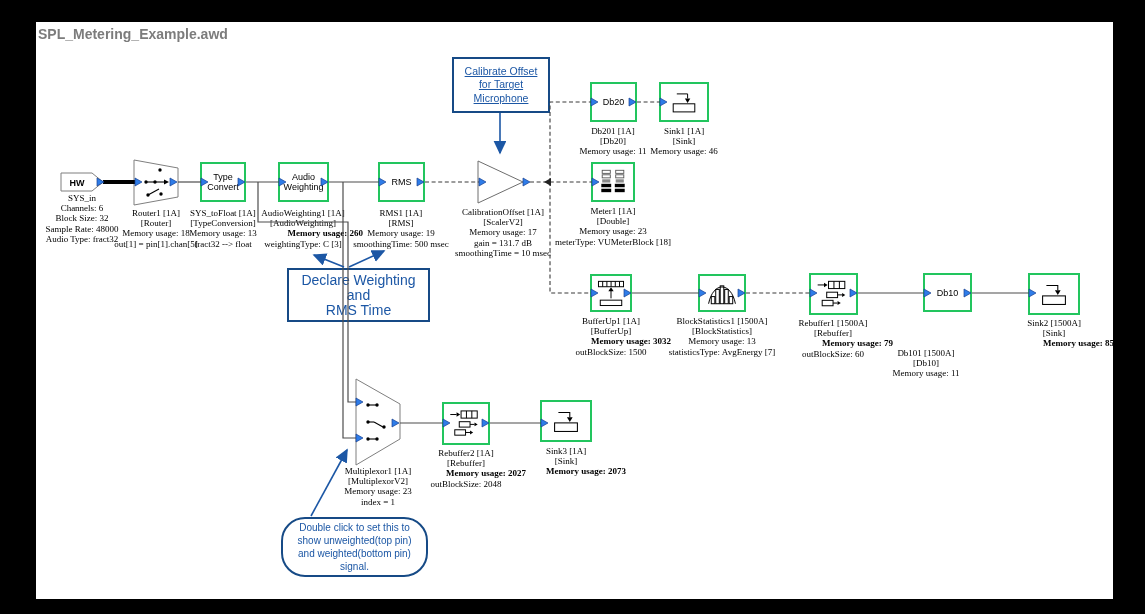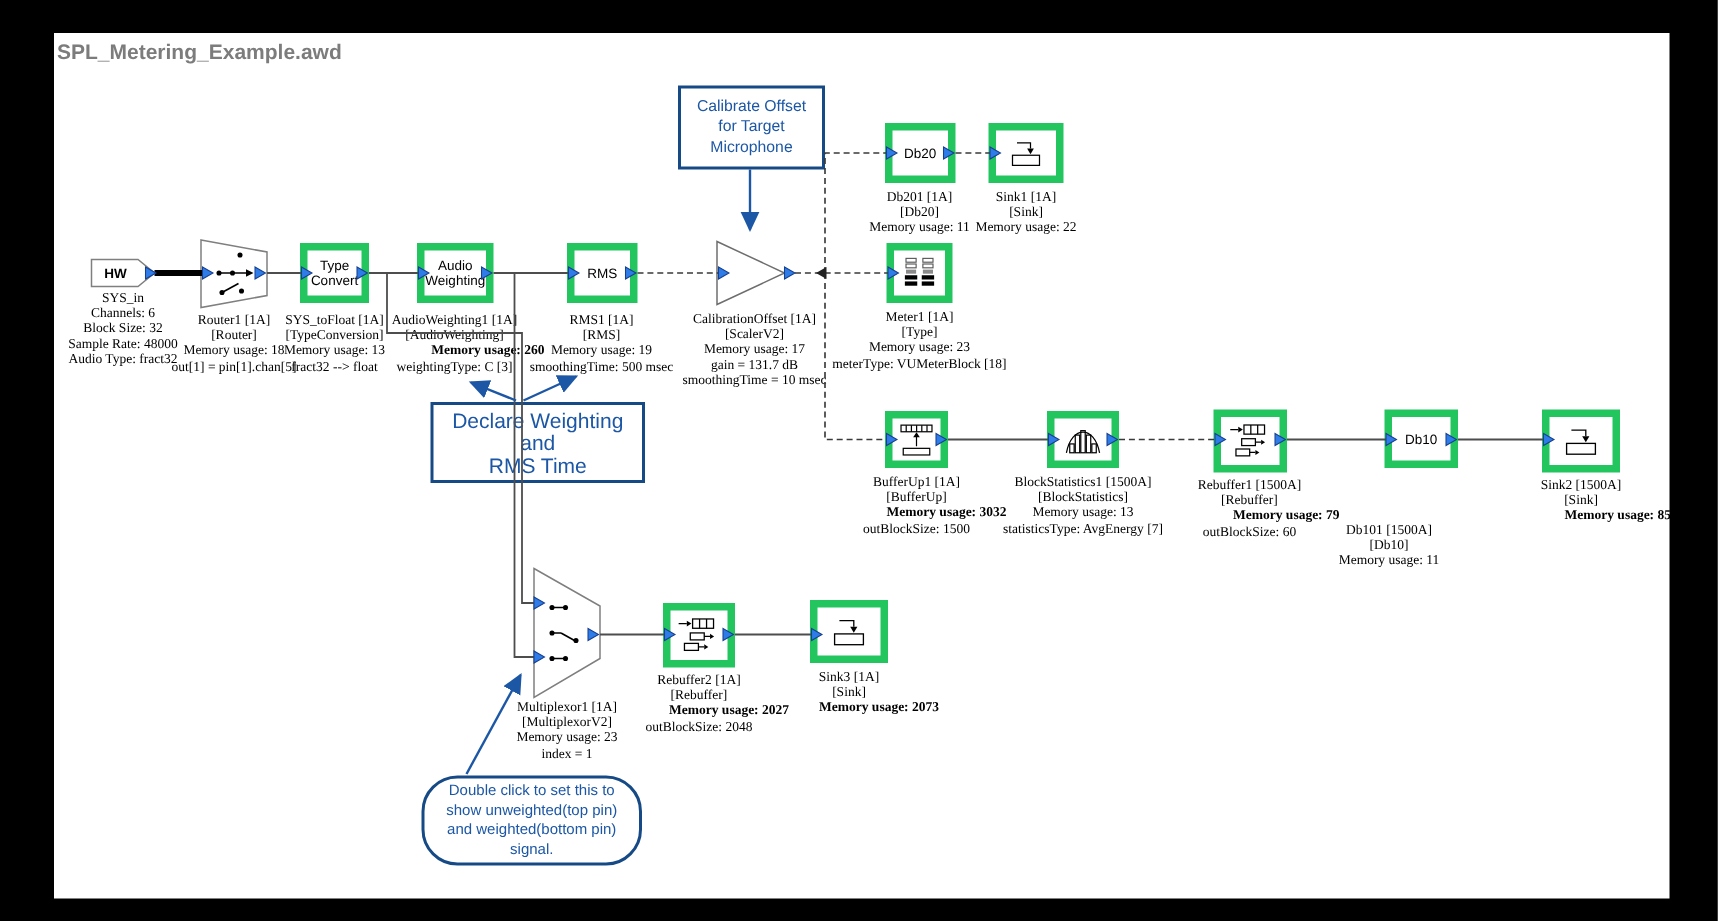--- a/index.html
+++ b/index.html
@@ -1,30 +1,30 @@
 <!DOCTYPE html>
 <html style="--callout_blue: #1c57a5; --callout_border: #164a86; --pin_blue: #2e7ce8; --title_gray: #7c7c7c;"><head>
 <meta charset="utf-8">
 <style>
   html,body{margin:0;padding:0;background:#000;width:1145px;height:614px;position:relative;
     font-family:"Liberation Sans",sans-serif;-webkit-font-smoothing:antialiased;overflow:hidden;}
   .canvas{position:absolute;left:36px;top:22px;width:1077px;height:577px;background:#fff;}
   .title{position:absolute;left:38px;top:26px;font-size:14px;font-weight:bold;color:var(--title_gray,#7c7c7c);}
-  .blk{position:absolute;background:#fff;border:5px solid #22c55e;box-sizing:border-box;}
+  .blk{position:absolute;background:#fff;border:2px solid #22c55e;box-sizing:border-box;}
   .blk .lbl{position:absolute;inset:0;display:flex;align-items:center;justify-content:center;
     text-align:center;font-size:9px;color:#000;line-height:10px;padding:0 3px;}
   .blk svg.icon{position:absolute;inset:0;width:100%;height:100%;}
   .shape{position:absolute;}
   .cap{position:absolute;text-align:center;font-size:9px;line-height:10.2px;color:#000;white-space:nowrap;font-family:Liberation Serif, serif;}
   .cap div{white-space:nowrap;}
   .b{font-weight:bold;text-align:right;}
   .callout{position:absolute;background:#fff;border:2.5px solid var(--callout_border,#164a86);
     color:var(--callout_blue,#1c57a5);text-align:center;box-sizing:border-box;
     display:flex;flex-direction:column;justify-content:center;}
-  #co-calibrate{left:452px;top:57px;width:98px;height:56px;font-size:10.5px;line-height:13.5px;}
+  #co-calibrate{left:452px;top:57px;width:98px;height:56px;font-size:10.5px;line-height:13.5px;text-decoration:underline;}
   #co-declare{left:287px;top:268px;width:143px;height:54px;font-size:14px;line-height:15px;}
   #co-doubleclick{left:281px;top:517px;width:147px;height:60px;font-size:10px;line-height:13.2px;border-radius:24px;}
   svg#wires{position:absolute;left:0;top:0;width:1145px;height:614px;pointer-events:none;}
   .wire-solid{stroke:#4d4d4d;stroke-width:1.2;fill:none;}
   .wire-thick{stroke:#000;stroke-width:4;fill:none;}
   .wire-dash{stroke:#3a3a3a;stroke-width:1.1;fill:none;stroke-dasharray:4 2.6;}
   .ann{stroke:var(--callout_blue,#1c57a5);stroke-width:1.6;fill:none;}
   .pin{fill:var(--pin_blue,#2e7ce8);stroke:#173f8f;stroke-width:0.7;}
   .ico{stroke:#000;stroke-width:1.1;fill:none;}
   .ico-f{fill:#000;stroke:none;}
@@ -120,21 +120,21 @@
 <div class="blk" style="left:659px;top:82px;width:50px;height:40px;">
   <svg class="icon" viewBox="0 0 50 40">
     <path d="M17,11 H29 V16" class="ico"></path>
       <polygon points="26,16 32,16 29,21" class="ico-f"></polygon>
     <rect x="13" y="22" width="24" height="9" class="ico"></rect>
   </svg>
 </div>
 <div class="cap" style="left:624px;top:126px;width:120px;">
   <div>Sink1 [1A]</div>
     <div>[Sink]</div>
-  <div>Memory usage: 22</div>
+  <div>Memory usage: 46</div>
 </div>
 
 <div class="blk" style="left:591px;top:162px;width:44px;height:40px;">
   <svg class="icon" viewBox="0 0 44 40">
     <g stroke="#555" fill="#fff">
       <rect x="10" y="7" width="9" height="3.4"></rect>
         <rect x="25" y="7" width="9" height="3.4"></rect>
       <rect x="10" y="12" width="9" height="3.4"></rect>
         <rect x="25" y="12" width="9" height="3.4"></rect>
     </g>
@@ -145,21 +145,21 @@
     <g fill="#000">
       <rect x="9" y="22" width="11" height="3.8"></rect>
         <rect x="24" y="22" width="11" height="3.8"></rect>
       <rect x="9" y="27.5" width="11" height="3.8"></rect>
         <rect x="24" y="27.5" width="11" height="3.8"></rect>
     </g>
   </svg>
 </div>
 <div class="cap" style="left:538px;top:206px;width:150px;">
   <div>Meter1 [1A]</div>
-    <div>[Type]</div>
+    <div>[Double]</div>
   <div>Memory usage: 23</div>
     <div>meterType: VUMeterBlock [18]</div>
 </div>
 
 <div class="blk" style="left:590px;top:274px;width:42px;height:38px;">
   <svg class="icon" viewBox="0 0 42 38">
     <rect x="7" y="6" width="28" height="6" class="ico"></rect>
     <line x1="11.7" y1="6" x2="11.7" y2="12" class="ico"></line>
       <line x1="16.4" y1="6" x2="16.4" y2="12" class="ico"></line>
     <line x1="21.1" y1="6" x2="21.1" y2="12" class="ico"></line>

